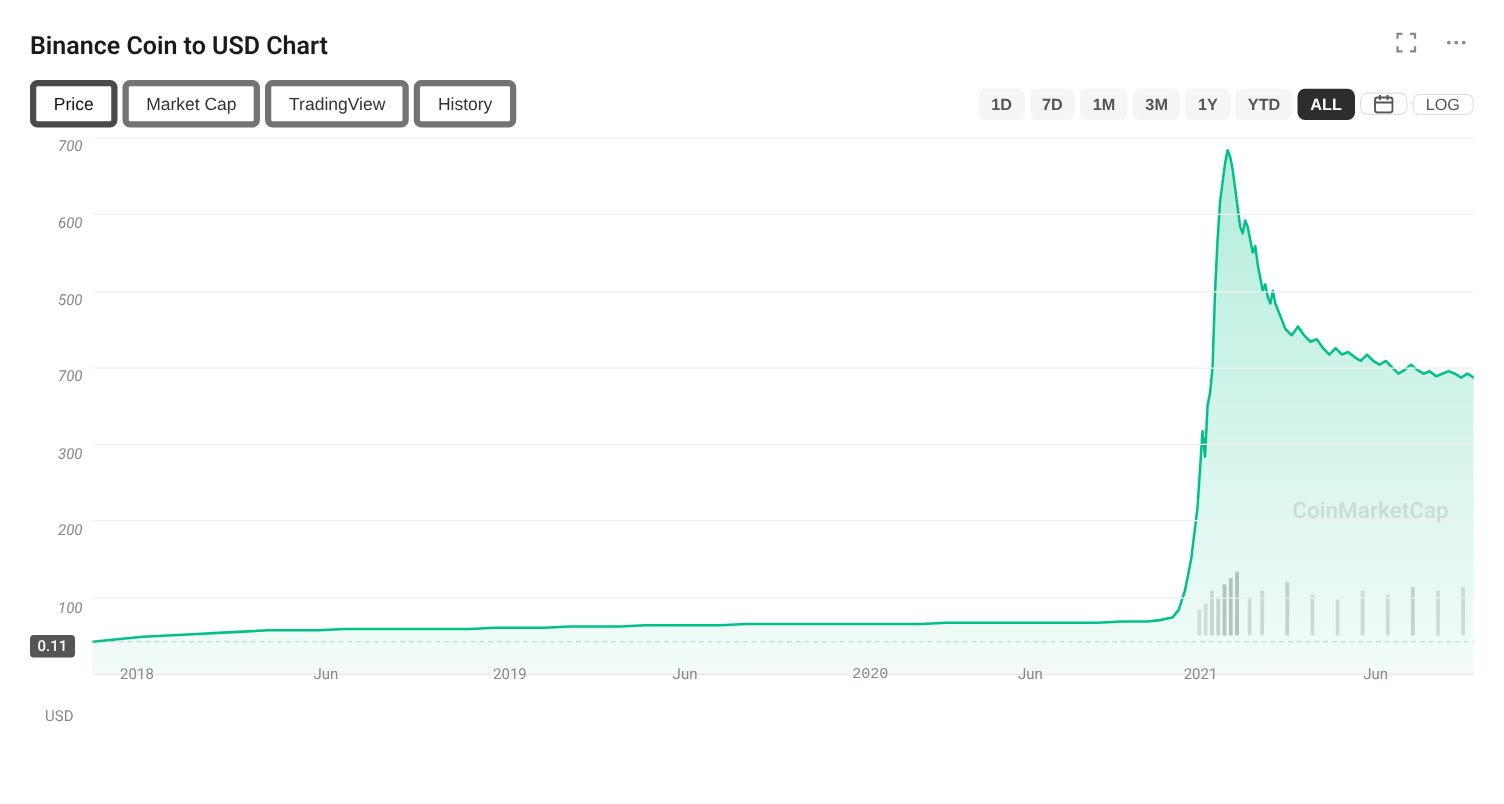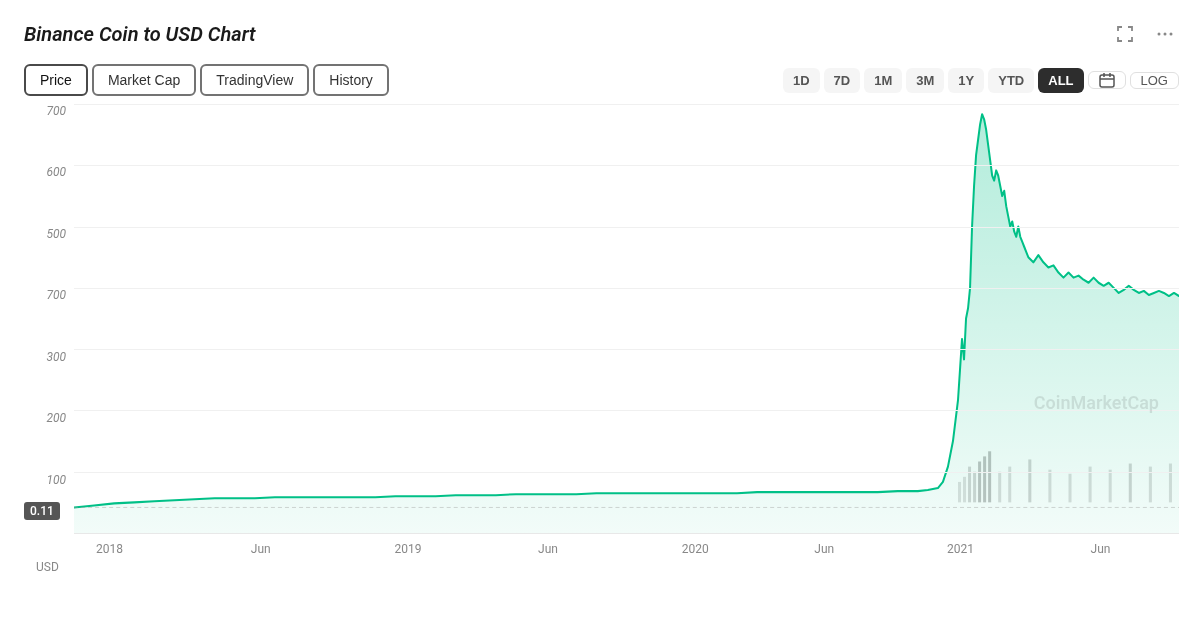--- a/index.html
+++ b/index.html
@@ -12,24 +12,23 @@
     }
     .container {
       width: 1203px;
       height: 643px;
       background: #fff;
       padding: 20px 24px 10px 24px;
       position: relative;
     }
     .header-row {
       display: flex;
-      align-items: center;
+      align-items: flex-end;
       justify-content: space-between;
       margin-bottom: 16px;
-      font-style: italic;
     }
     .title {
       font-size: 20px;
       font-weight: 600;
       color: #1a1a1a;
     }
     .header-icons {
       display: flex;
       gap: 12px;
       align-items: center;
@@ -54,21 +53,21 @@
     .tabs-left {
       display: flex;
       gap: 4px;
     }
     .tab {
       padding: 6px 14px;
       border-radius: 6px;
       font-size: 14px;
       font-weight: 500;
       cursor: pointer;
-      border: 2px solid #737373;
+      border: 5px solid #737373;
       background: #fff;
       color: #333;
     }
     .tab.active {
       border-color: #4a4a4a;
       background: #fff;
       color: #111;
     }
     .tabs-right {
       display: flex;
@@ -135,21 +134,21 @@
     }
     .grid-line {
       position: absolute;
       left: 0;
       right: 0;
       border-top: 1px solid #f0f0f0;
     }
     .x-axis {
       position: absolute;
       left: 50px;
-      bottom: 0;
+      bottom: 16px;
       right: 0;
       height: 40px;
       display: flex;
       align-items: flex-start;
       padding-top: 8px;
     }
     .x-label {
       font-size: 12px;
       color: #888;
       position: absolute;
@@ -346,21 +345,21 @@
 
         <line x1="0" y1="395" x2="1100" y2="395" stroke="#999" stroke-width="0.8" stroke-dasharray="4,3" opacity="0.5"></line>
       </svg>
     </div>
 
     <div class="x-axis">
       <span class="x-label" style="left: 2%;">2018</span>
       <span class="x-label" style="left: 16%;">Jun</span>
       <span class="x-label" style="left: 29%;">2019</span>
       <span class="x-label" style="left: 42%;">Jun</span>
-      <span class="x-label" style="left: 55%;">2020</span>
+      <span class="x-label" style="left: 55%; font-family: Liberation Mono, monospace;">2020</span>
       <span class="x-label" style="left: 67%;">Jun</span>
       <span class="x-label" style="left: 79%;">2021</span>
       <span class="x-label" style="left: 92%;">Jun</span>
     </div>
 
     <span class="usd-label">USD</span>
   </div>
 </div>
 
 </body></html>

